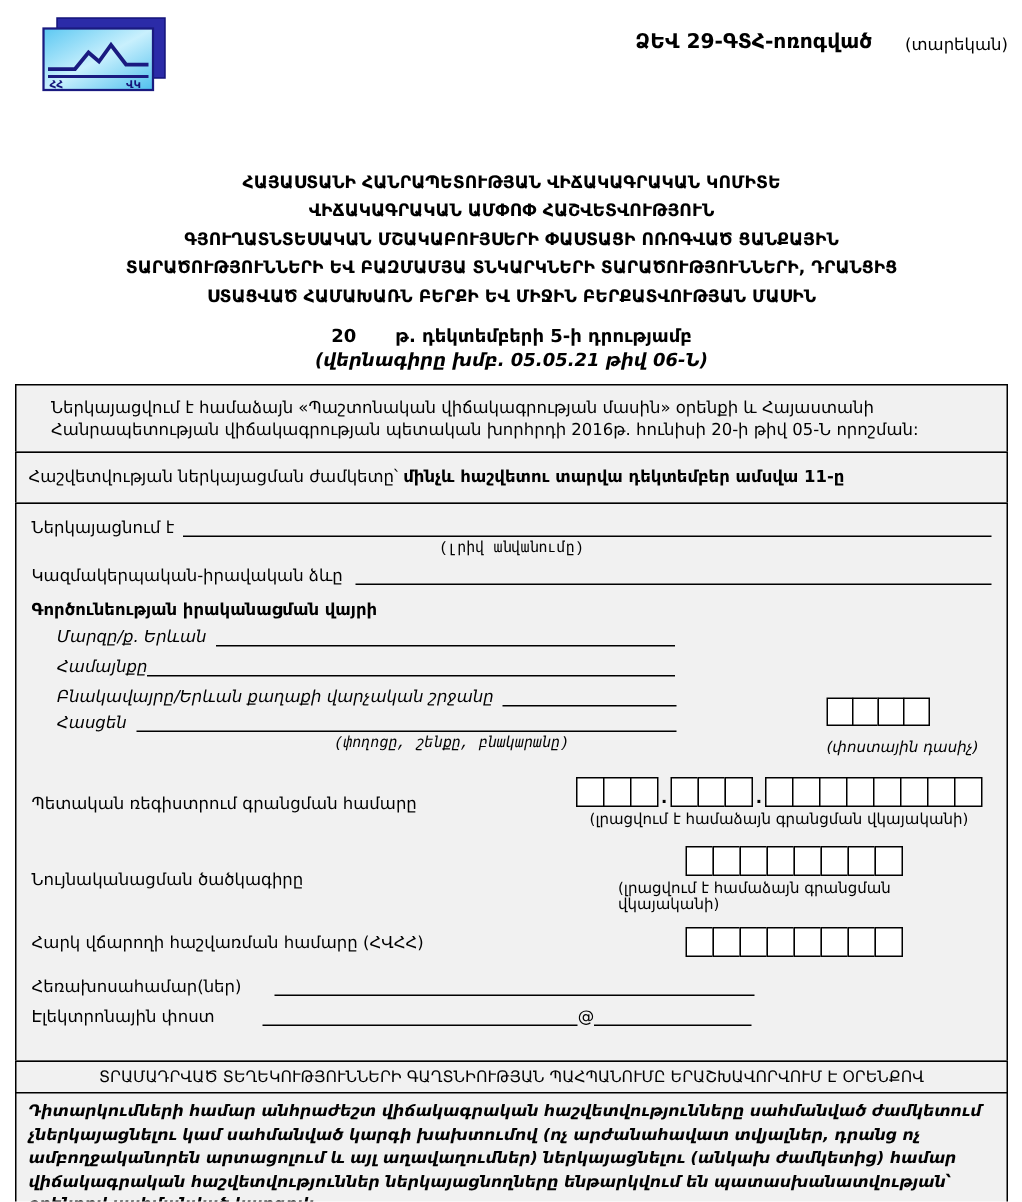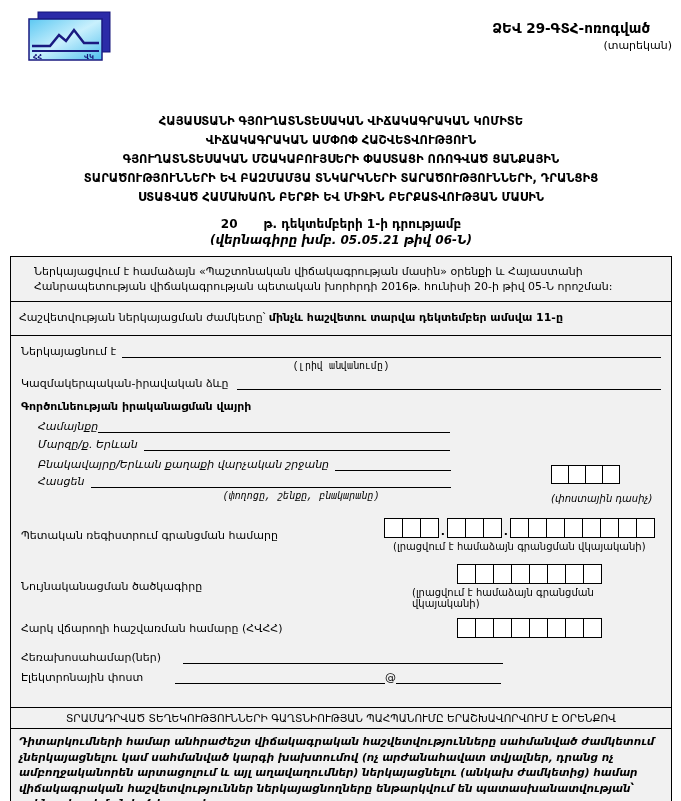--- a/index.html
+++ b/index.html
@@ -3,21 +3,21 @@
 <meta charset="utf-8">
 <style>
   * { margin:0; padding:0; box-sizing:border-box; }
   html,body { width:681px; height:801px; background:#ffffff; overflow:hidden; }
   body { font-family:"DejaVu Sans","Liberation Sans",sans-serif; font-size:11px; color:#000; }
   .page { width:681px; height:801px; padding:8px 9px 0 10px; }
 
   
   .hdr { display:flex; justify-content:space-between; align-items:flex-start; height:58px; }
   .logo-wrap { margin-left:16px; margin-top:2px; }
-  .hdr-right { display:flex; flex-direction:column; align-items:flex-end; margin-top:12px; }
+  .hdr-right { display:flex; flex-direction:row; align-items:flex-end; margin-top:12px; }
   .form-code { font-weight:bold; font-size:13.5px; margin-right:22px; }
   .form-period { font-size:11px; margin-top:3px; }
 
   
   .title { text-align:center; font-weight:bold; font-size:11.5px; line-height:19px; margin-top:46px; }
   .date-line { text-align:center; font-weight:bold; font-size:12px; margin-top:10px; }
   .year-gap { display:inline-block; width:26px; }
   .amendment { text-align:center; font-weight:bold; font-style:italic; font-size:12px; margin-top:2px; }
 
   
@@ -78,29 +78,29 @@
         <text x="58" y="48.5" font-size="7" fill="#14147a" font-weight="bold">ՎԿ</text>
       </svg>
     </div>
     <div class="hdr-right">
       <div class="form-code">ՁԵՎ  29-ԳՏՀ-ոռոգված</div>
       <div class="form-period">(տարեկան)</div>
     </div>
   </div>
 
   <div class="title">
-    <div>ՀԱՅԱՍՏԱՆԻ ԳՅՈՒՂԱՏՆՏԵՍԱԿԱՆ ՎԻՃԱԿԱԳՐԱԿԱՆ ԿՈՄԻՏԵ</div>
+    <div>ՀԱՅԱՍՏԱՆԻ ՀԱՆՐԱՊԵՏՈՒԹՅԱՆ ՎԻՃԱԿԱԳՐԱԿԱՆ ԿՈՄԻՏԵ</div>
     <div>ՎԻՃԱԿԱԳՐԱԿԱՆ ԱՄՓՈՓ ՀԱՇՎԵՏՎՈՒԹՅՈՒՆ</div>
     <div>ԳՅՈՒՂԱՏՆՏԵՍԱԿԱՆ ՄՇԱԿԱԲՈՒՅՍԵՐԻ ՓԱՍՏԱՑԻ ՈՌՈԳՎԱԾ ՑԱՆՔԱՅԻՆ</div>
     <div>ՏԱՐԱԾՈՒԹՅՈՒՆՆԵՐԻ ԵՎ ԲԱԶՄԱՄՅԱ ՏՆԿԱՐԿՆԵՐԻ ՏԱՐԱԾՈՒԹՅՈՒՆՆԵՐԻ, ԴՐԱՆՑԻՑ</div>
     <div>ՍՏԱՑՎԱԾ ՀԱՄԱԽԱՌՆ ԲԵՐՔԻ ԵՎ ՄԻՋԻՆ ԲԵՐՔԱՏՎՈՒԹՅԱՆ ՄԱՍԻՆ</div>
   </div>
 
   <div class="date-line">
-    <span>20</span><span class="year-gap"></span><span>թ.  դեկտեմբերի 1-ի դրությամբ</span>
+    <span>20</span><span class="year-gap"></span><span>թ.  դեկտեմբերի 5-ի դրությամբ</span>
   </div>
   <div class="amendment">(վերնագիրը խմբ. 05.05.21 թիվ 06-Ն)</div>
 
   <div class="box box-a">
     <span>Ներկայացվում է համաձայն «Պաշտոնական վիճակագրության մասին»  օրենքի և Հայաստանի Հանրապետության վիճակագրության պետական խորհրդի 2016թ. հունիսի 20-ի թիվ 05-Ն որոշման:</span>
   </div>
 
   <div class="box box-b">
     <span>Հաշվետվության ներկայացման ժամկետը՝</span>
     <span class="bold">մինչև հաշվետու տարվա դեկտեմբեր ամսվա 11-ը</span>
@@ -114,28 +114,28 @@
     </div>
     <div class="c-hint">(լրիվ անվանումը)</div>
 
     <div class="row" style="margin-top:5px;">
       <span>Կազմակերպական-իրավական ձևը</span>
       <span class="line fx" style="margin-left:8px;"></span>
     </div>
 
     <div class="bold" style="margin-top:10px;">Գործունեության իրականացման վայրի</div>
 
+    <div class="row indent it" style="margin-top:5px; width:412px;">
+      <span>Մարզը/ք. Երևան</span>
+      <span class="line fx" style="margin-left:6px;"></span>
+    </div>
+
     <div class="row indent it" style="margin-top:7px; width:412px;">
       <span>Համայնքը</span>
       <span class="line fx"></span>
-    </div>
-
-    <div class="row indent it" style="margin-top:5px; width:412px;">
-      <span>Մարզը/ք. Երևան</span>
-      <span class="line fx" style="margin-left:6px;"></span>
     </div>
 
     <div class="addr-zone">
       <div class="addr-left">
         <div class="row indent it" style="margin-top:5px;">
           <span>Բնակավայրը/Երևան քաղաքի վարչական շրջանը</span>
           <span class="line fx" style="margin-left:6px;"></span>
         </div>
         <div class="row indent it" style="margin-top:4px;">
           <span>Հասցեն</span>

